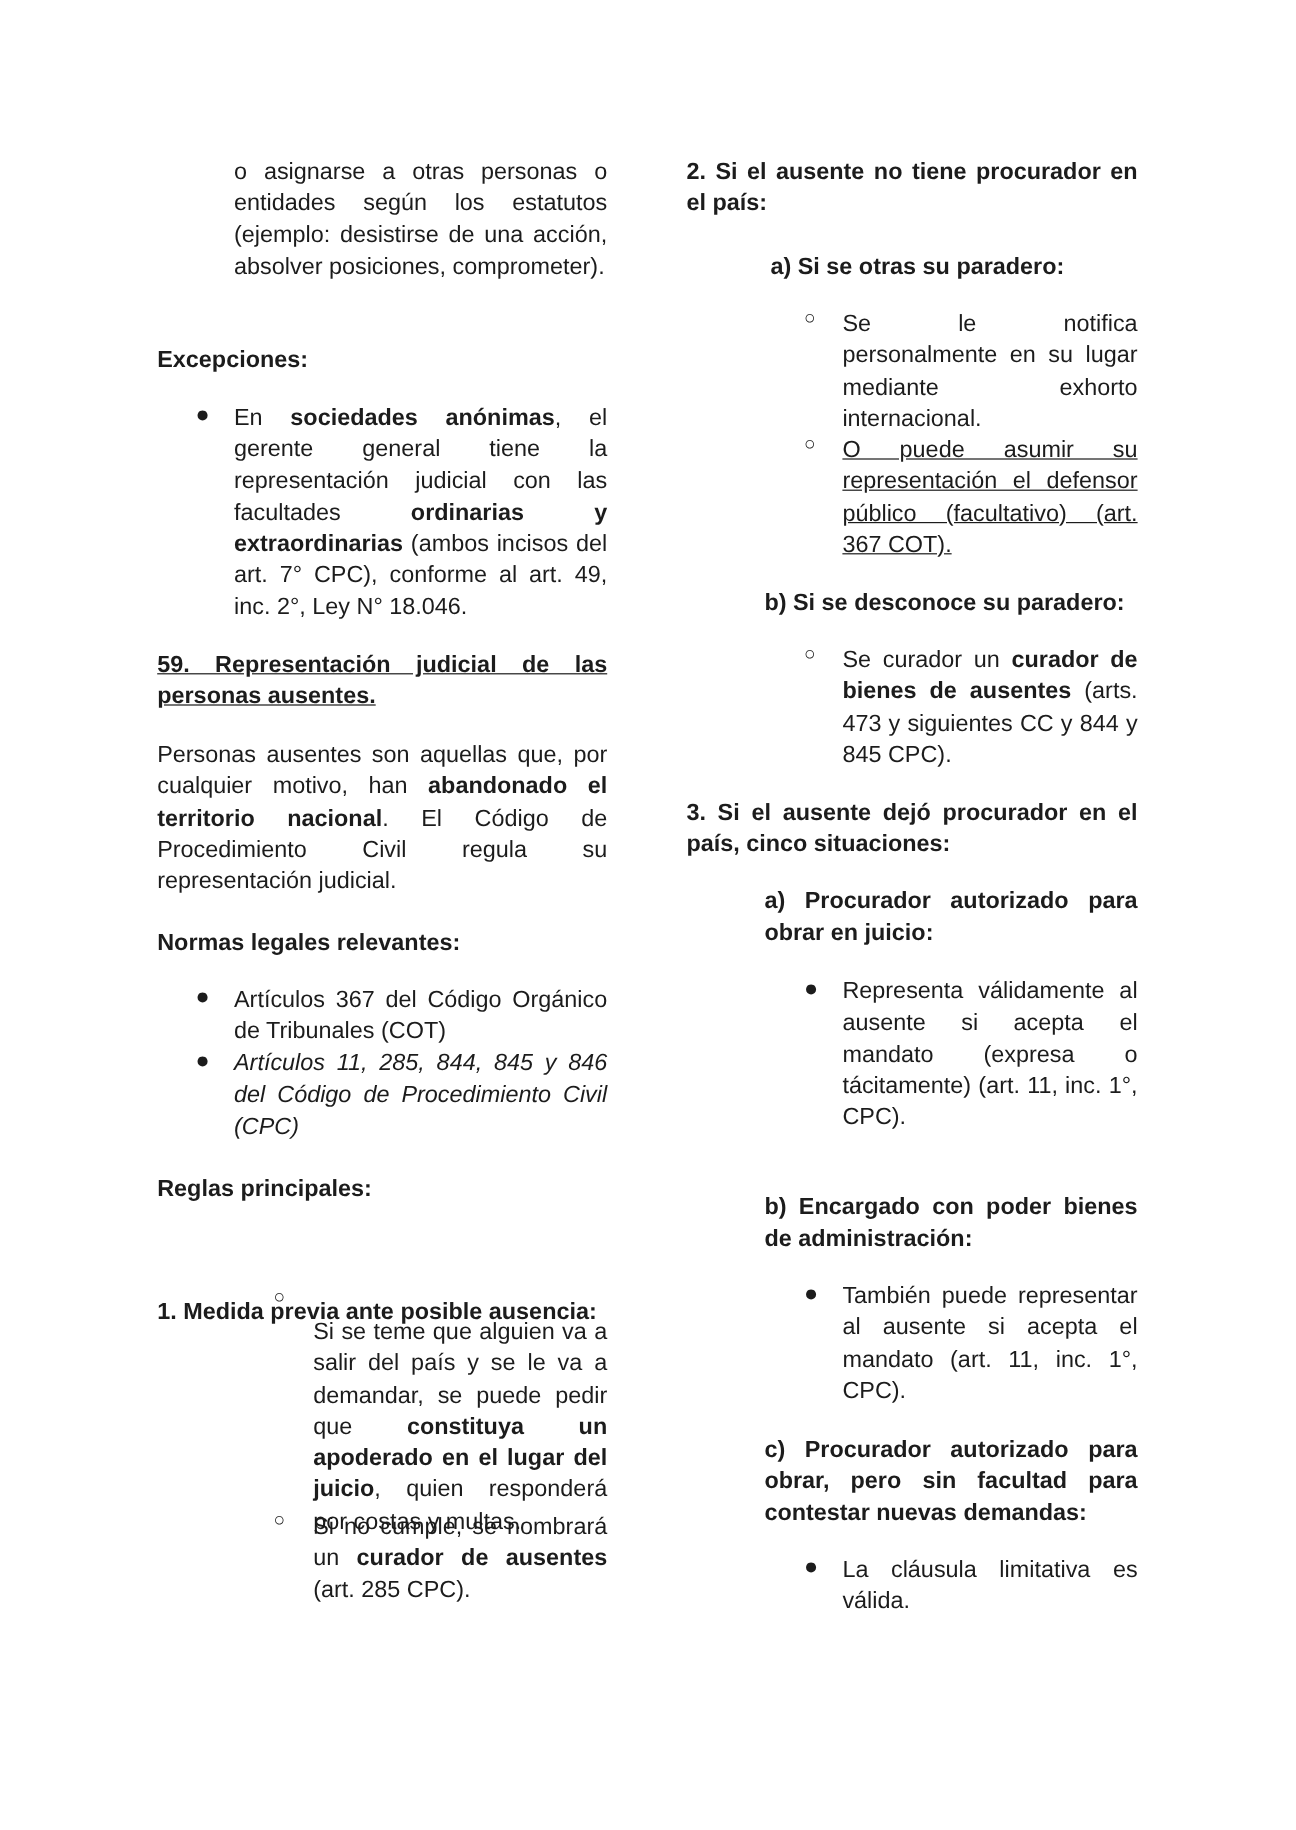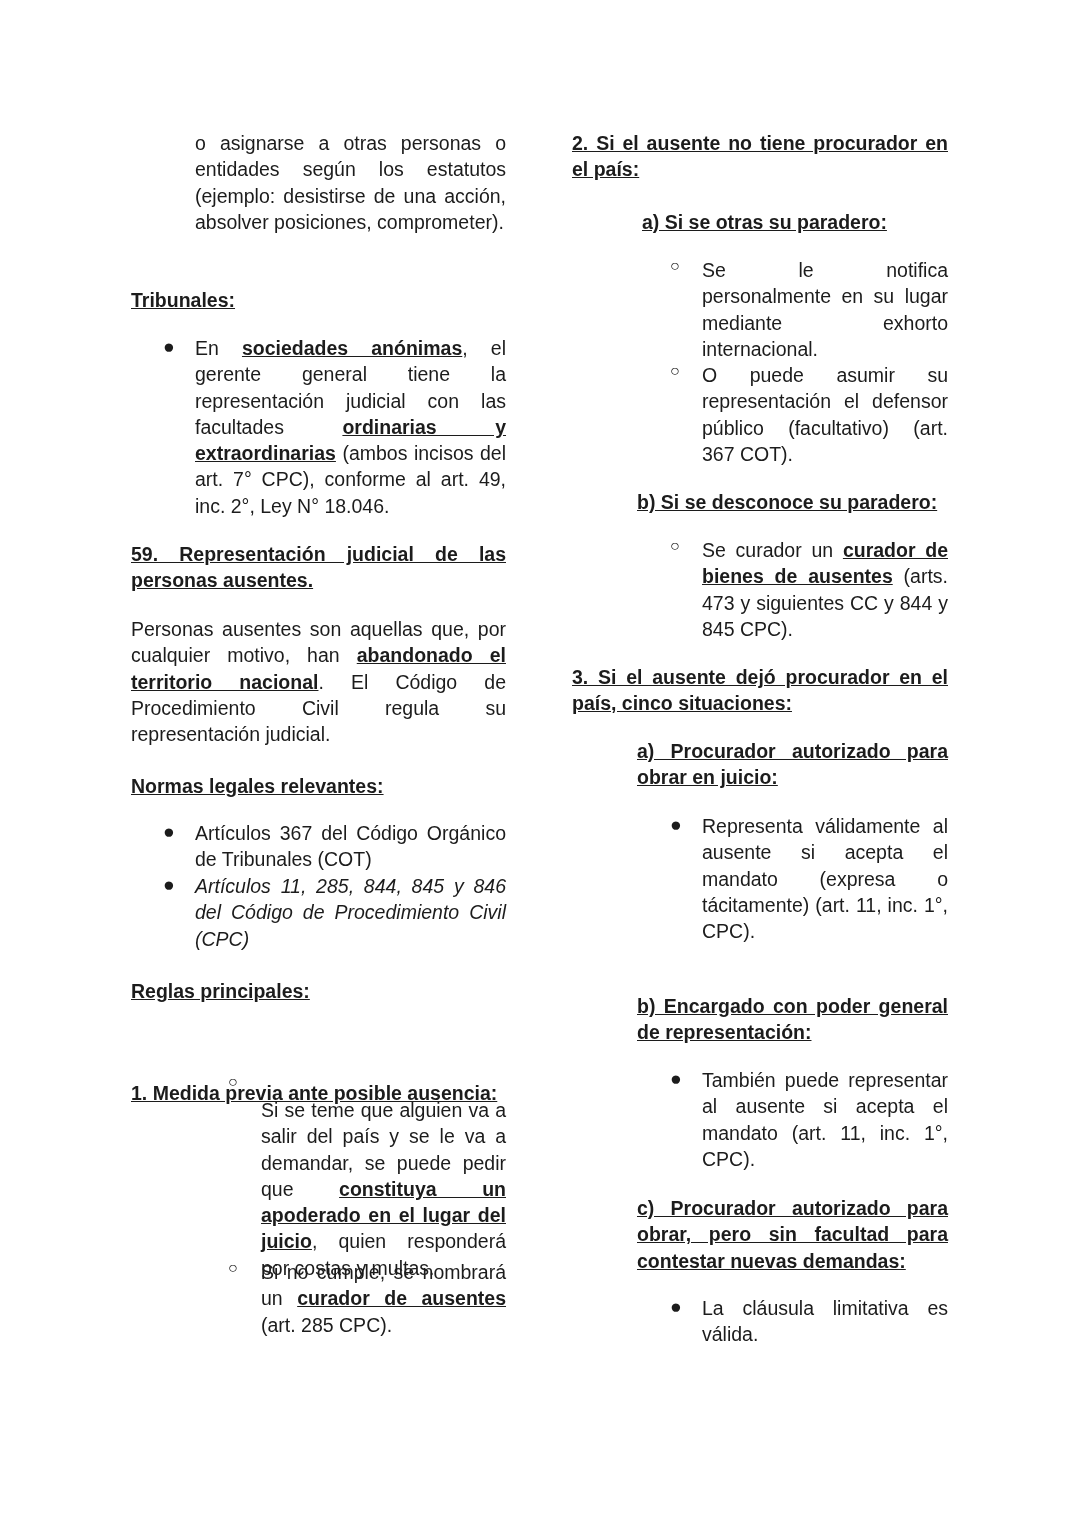--- a/index.html
+++ b/index.html
@@ -2,34 +2,34 @@
 <html><head>
 <meta charset="utf-8">
 <style>
   html, body { margin: 0; padding: 0; background: #ffffff; }
   body { width: 1080px; height: 1525px; position: relative; overflow: hidden;
          font-family: "Liberation Sans", sans-serif; color: #1c1c1c; font-size: 19.5px; }
   .col { position: absolute; top: 0; }
   .left { left: 131px; width: 375px; }
   .right { left: 572px; width: 376px; }
   .blk { position: absolute; line-height: 26.3px; text-align: justify; }
-  .b { font-weight: bold; text-decoration: underline; }
+  .b { font-weight: bold; }
   .u { text-decoration: underline; }
   .bullet { position: absolute; font-size: 19.5px; }
 </style>
 </head>
 <body>
 
 <div class="col left">
 
   <div class="blk" style="left:64px; top:130px; width:311px;">
     <span>o asignarse a otras personas o entidades según los estatutos (ejemplo: desistirse de una acción, absolver posiciones, comprometer).</span>
   </div>
 
-  <div class="blk b" style="left:0; top:287px; width:375px;">Tribunales:</div>
+  <div class="blk b" style="left:0; top:287px; width:375px;">Excepciones:</div>
 
   <span class="bullet" style="left:32px; top:335px;">●</span>
   <div class="blk" style="left:64px; top:335px; width:311px;">
     <span>En </span><span class="b">sociedades anónimas</span><span>, el gerente general tiene la representación judicial con las facultades </span><span class="b">ordinarias y extraordinarias</span><span> (ambos incisos del art. 7° CPC), conforme al art. 49, inc. 2°, Ley N° 18.046.</span>
   </div>
 
   <div class="blk b u" style="left:0; top:541px; width:375px;">59. Representación judicial de las personas ausentes.</div>
 
   <div class="blk" style="left:0; top:616px; width:375px;">
     <span>Personas ausentes son aquellas que, por cualquier motivo, han </span><span class="b">abandonado el territorio nacional</span><span>. El Código de Procedimiento Civil regula su representación judicial.</span>
@@ -61,37 +61,37 @@
 <div class="col right">
 
   <div class="blk b" style="left:0; top:130px; width:376px;">2. Si el ausente no tiene procurador en el país:</div>
 
   <div class="blk b" style="left:70px; top:209px; width:306px;">a) Si se otras su paradero:</div>
 
   <span class="bullet" style="left:98px; top:257px; font-size:16px;">○</span>
   <div class="blk" style="left:130px; top:257px; width:246px;">Se le notifica personalmente en su lugar mediante exhorto internacional.</div>
 
   <span class="bullet" style="left:98px; top:362px; font-size:16px;">○</span>
-  <div class="blk" style="left:130px; top:362px; width:246px;">O puede asumir su representación el defensor público (facultativo) (art. 367 COT).</div>
+  <div class="blk" style="left:130px; top:362px; width:246px;text-decoration:underline;">O puede asumir su representación el defensor público (facultativo) (art. 367 COT).</div>
 
   <div class="blk b" style="left:65px; top:489px; width:311px;">b) Si se desconoce su paradero:</div>
 
   <span class="bullet" style="left:98px; top:537px; font-size:16px;">○</span>
   <div class="blk" style="left:130px; top:537px; width:246px;">
     <span>Se curador un </span><span class="b">curador de bienes de ausentes</span><span> (arts. 473 y siguientes CC y 844 y 845 CPC).</span>
   </div>
 
   <div class="blk b" style="left:0; top:664px; width:376px;">3. Si el ausente dejó procurador en el país, cinco situaciones:</div>
 
   <div class="blk b" style="left:65px; top:738px; width:311px;">a) Procurador autorizado para obrar en juicio:</div>
 
   <span class="bullet" style="left:98px; top:813px;">●</span>
   <div class="blk" style="left:130px; top:813px; width:246px;">Representa válidamente al ausente si acepta el mandato (expresa o tácitamente) (art. 11, inc. 1°, CPC).</div>
 
-  <div class="blk b" style="left:65px; top:993px; width:311px;">b) Encargado con poder general de representación:</div>
+  <div class="blk b" style="left:65px; top:993px; width:311px;">b) Encargado con poder bienes de administración:</div>
 
   <span class="bullet" style="left:98px; top:1067px;">●</span>
   <div class="blk" style="left:130px; top:1067px; width:246px;">También puede representar al ausente si acepta el mandato (art. 11, inc. 1°, CPC).</div>
 
   <div class="blk b" style="left:65px; top:1195px; width:311px;">c) Procurador autorizado para obrar, pero sin facultad para contestar nuevas demandas:</div>
 
   <span class="bullet" style="left:98px; top:1295px;">●</span>
   <div class="blk" style="left:130px; top:1295px; width:246px;">La cláusula limitativa es válida.</div>
 </div>
 

